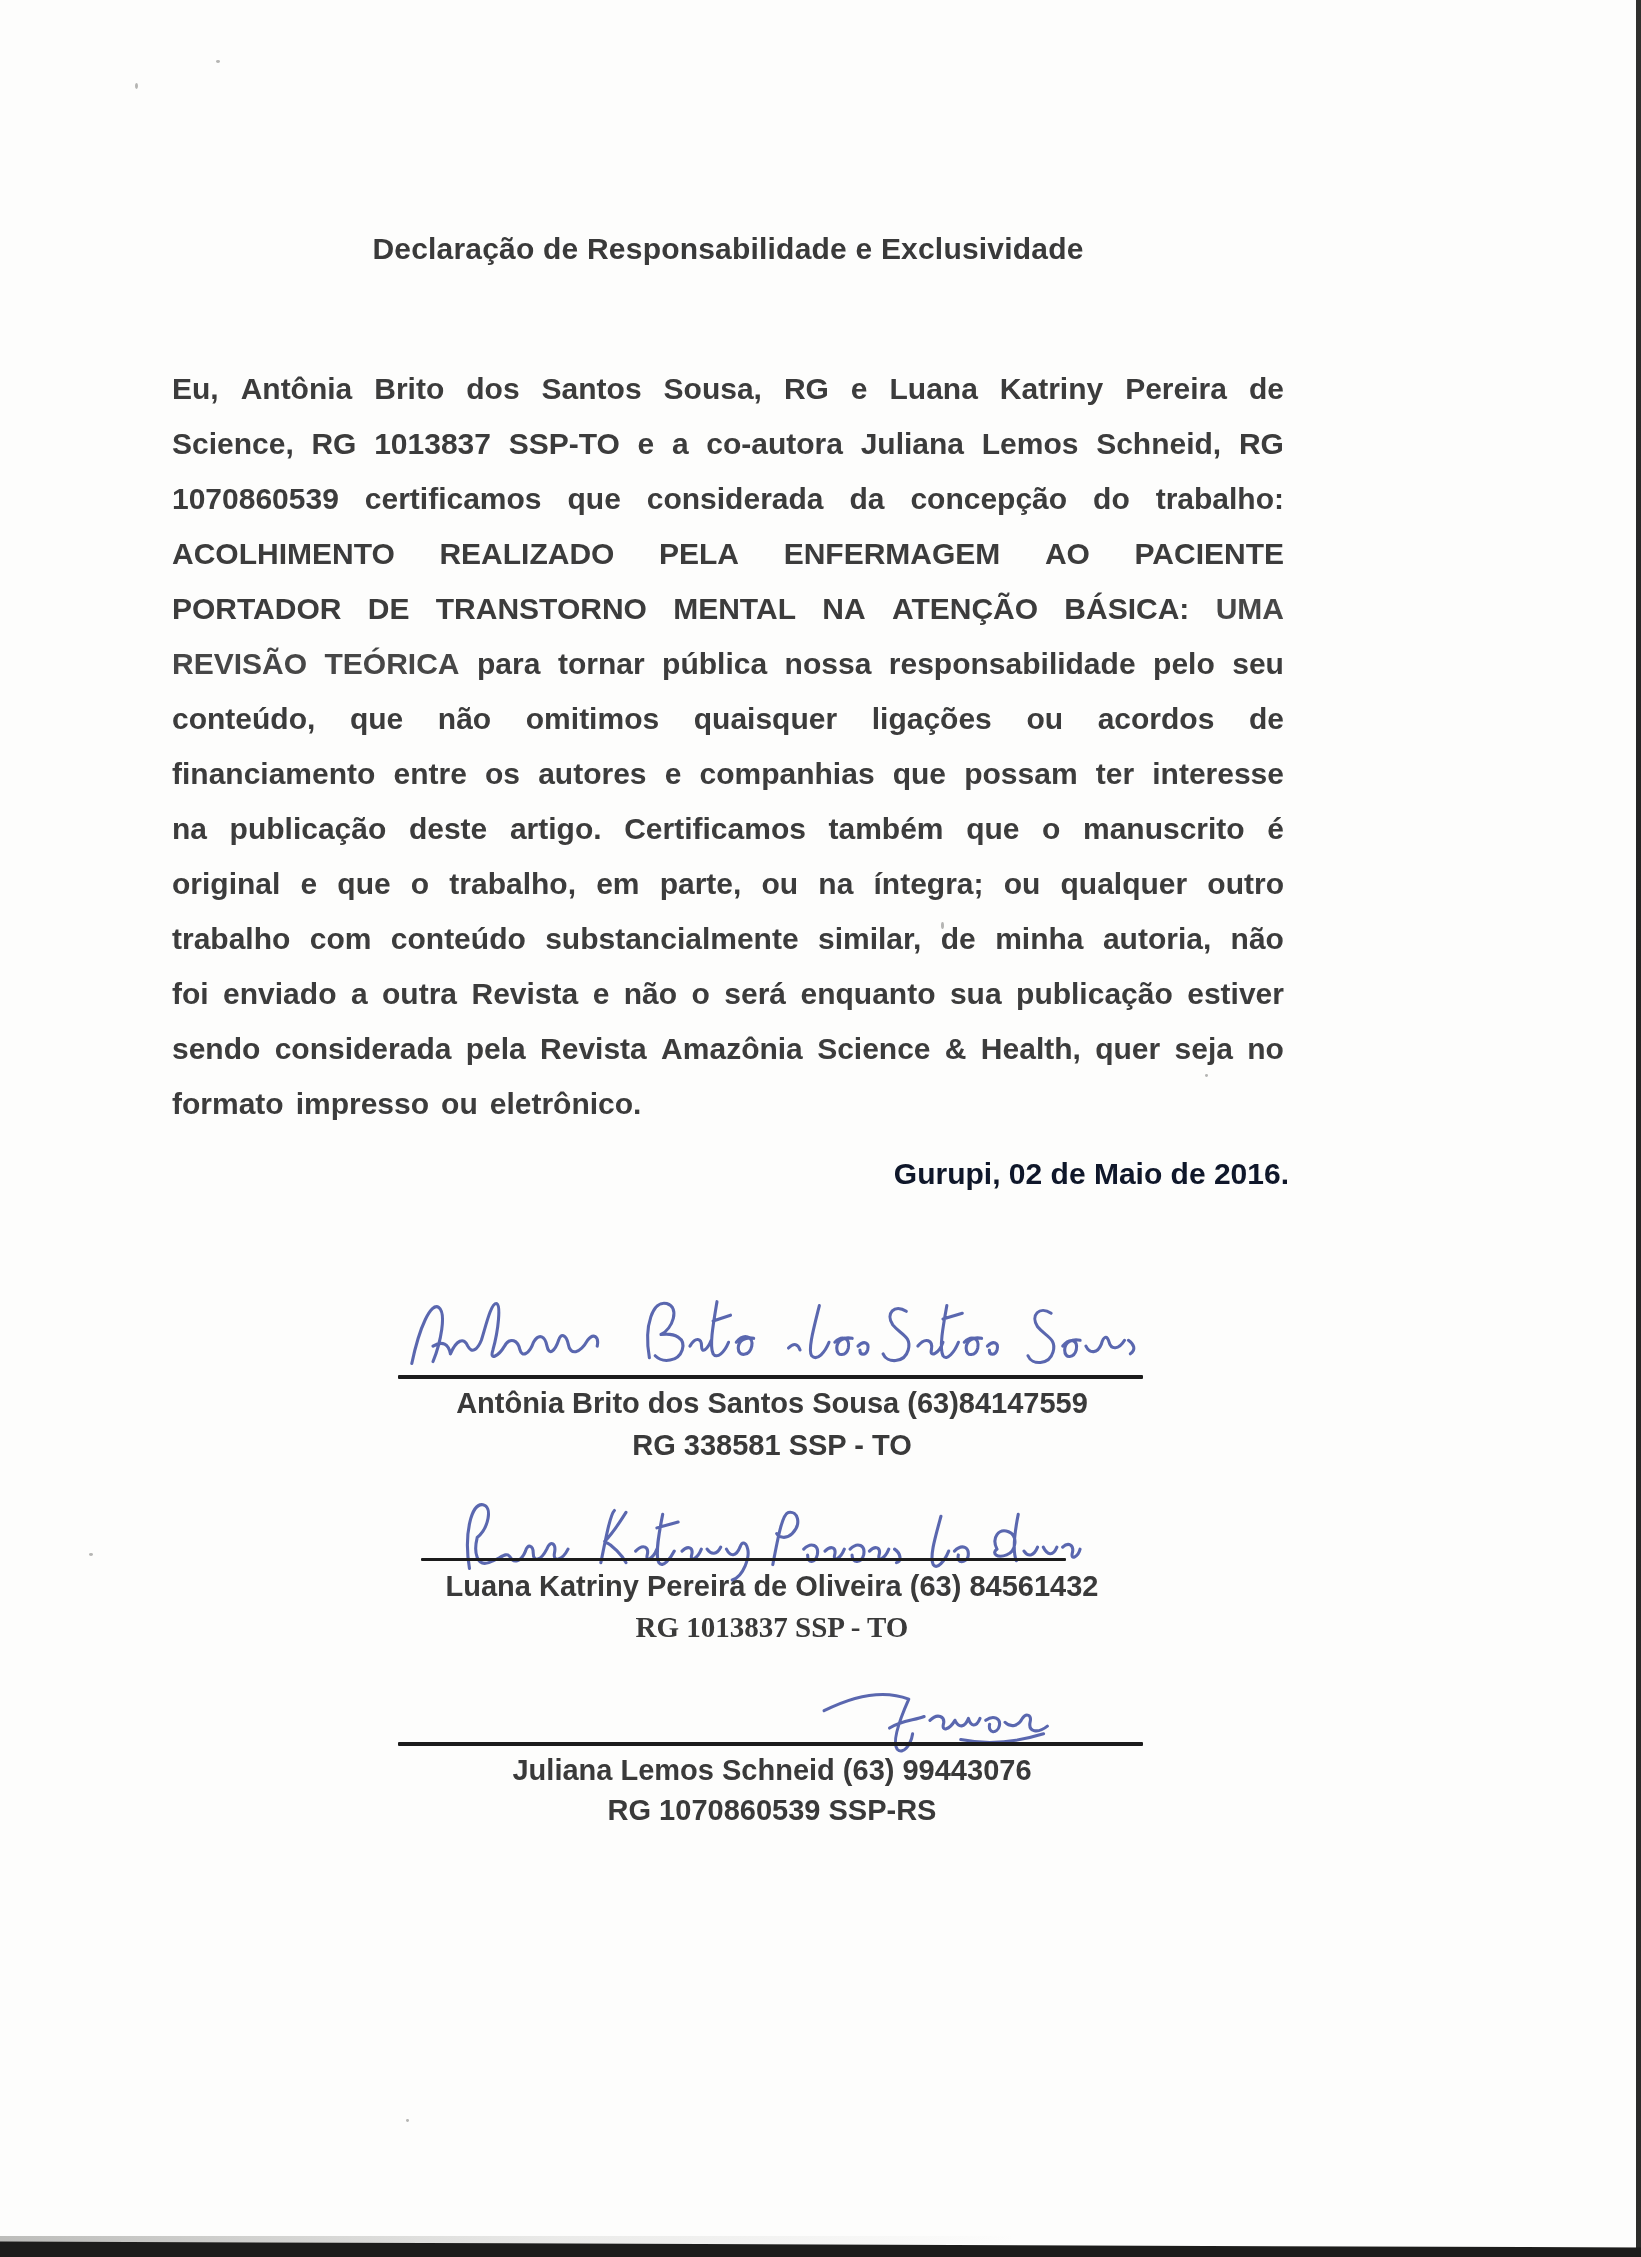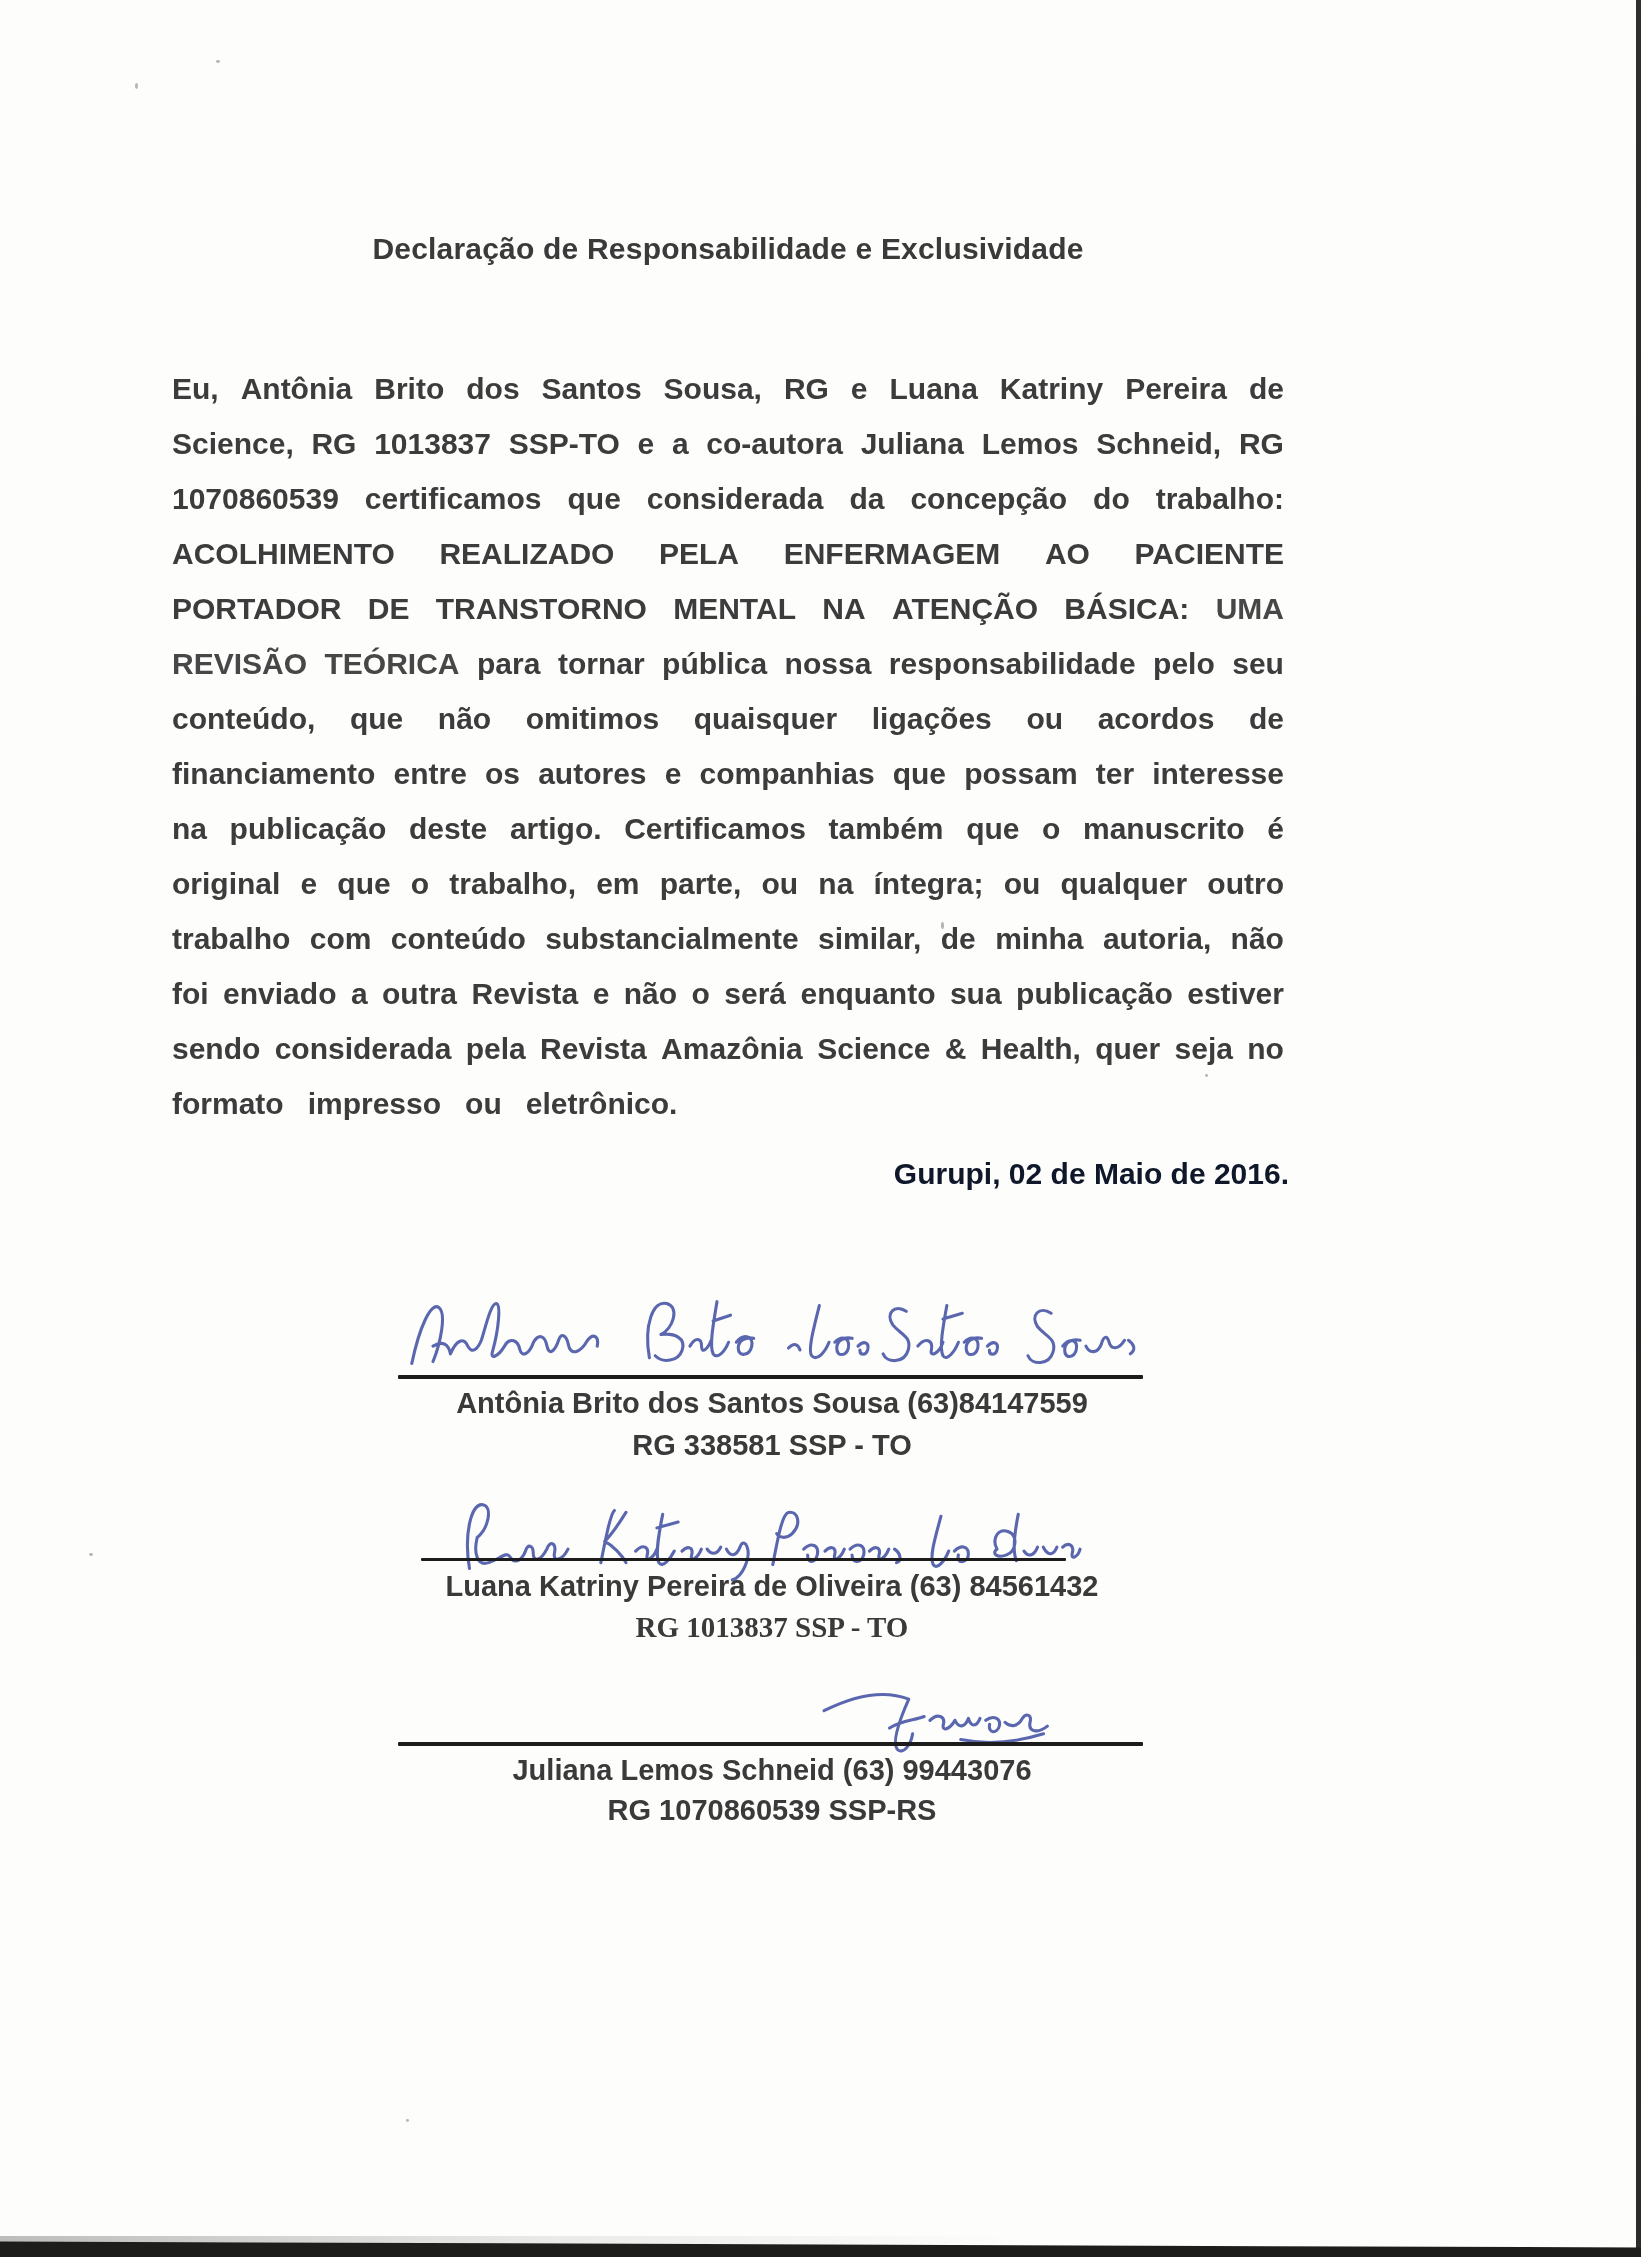--- a/index.html
+++ b/index.html
@@ -16,21 +16,21 @@
     letter-spacing:0.2px;
   }
   .declaration-body{
     position:absolute;top:371px;left:172px;width:1112px;
     font-size:30px;color:#3c3c3c;
   }
   .body-line{
     display:flex;justify-content:space-between;align-items:flex-start;
     height:55px;white-space:nowrap;
   }
-  .body-line.left{justify-content:flex-start;column-gap:24px;}
+  .body-line.left{justify-content:flex-start;column-gap:12px;}
   .w{line-height:36px;}
   .w.b{font-weight:700;}
   .w.r{font-weight:700;color:#474747;}
   .date-line{
     position:absolute;top:1157px;left:172px;width:1117px;
     text-align:right;font-size:30px;font-weight:700;color:#0f172a;
   }
   .sig-underline{
     position:absolute;height:3.9px;background:#1c1c1c;border-radius:1px;
   }

